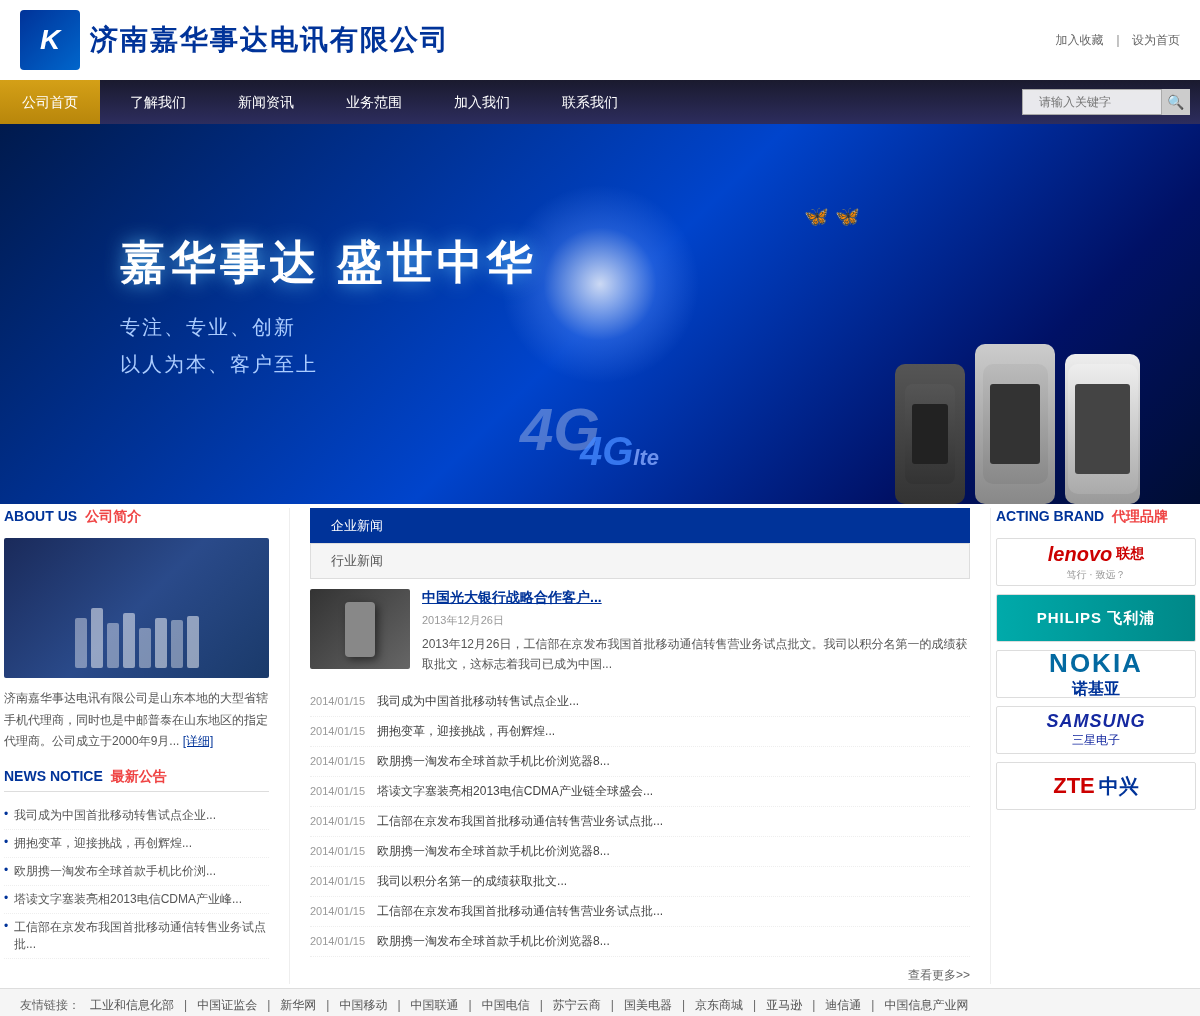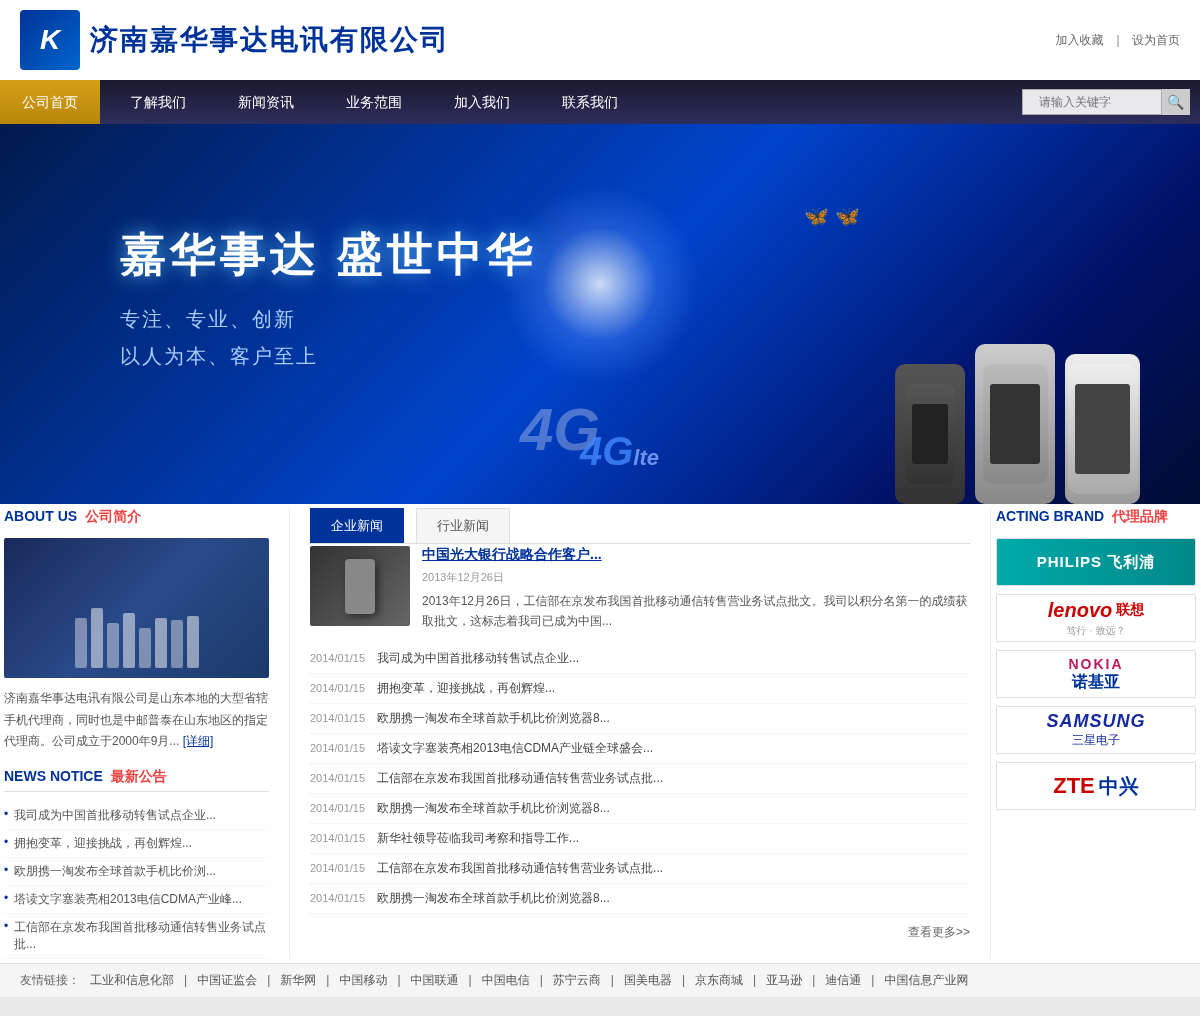--- a/index.html
+++ b/index.html
@@ -18,21 +18,21 @@
     .nav { background: linear-gradient(to bottom, #1a1a2e, #2d2d5e); width: 1200px; margin: 0 auto; display: flex; align-items: center; height: 44px; gap: 8px; }
     .nav-item { padding: 0 22px; color: #fff; font-size: 14px; cursor: pointer; height: 44px; line-height: 44px; text-decoration: none; }
     .nav-item.active { background: linear-gradient(to bottom, #d4a017, #b8860b); color: #fff; }
     .nav-search { margin-left: auto; display: flex; align-items: center; margin-right: 10px; }
     .nav-search input { width: 140px; height: 26px; border: 1px solid #aaa; padding: 0 16px; font-size: 12px; background: rgba(255,255,255,0.9); }
     .nav-search button { width: 28px; height: 26px; background: #ccc; border: none; cursor: pointer; color: #555; font-size: 14px; }
 
     
     .banner { width: 1200px; margin: 0 auto; height: 380px; background: linear-gradient(135deg, #001a4d 0%, #003399 30%, #0044cc 50%, #001166 80%, #000d33 100%); position: relative; overflow: hidden; display: flex; align-items: center; justify-content: center; }
     .banner-glow { position: absolute; top: 60px; left: 50%; transform: translateX(-50%); width: 200px; height: 200px; background: radial-gradient(circle, rgba(255,255,255,0.8) 0%, rgba(100,150,255,0.3) 40%, transparent 70%); border-radius: 50%; }
-    .banner-text { position: absolute; left: 120px; top: 100px; }
+    .banner-text { position: absolute; left: 120px; top: 108px; }
     .banner-title { font-size: 46px; color: #fff; font-weight: bold; letter-spacing: 4px; text-shadow: 0 0 20px rgba(100,200,255,0.8); }
     .banner-subtitle { font-size: 20px; color: #aaccff; margin-top: 20px; letter-spacing: 2px; }
     .banner-subtitle2 { font-size: 20px; color: #aaccff; margin-top: 10px; letter-spacing: 2px; }
     .banner-phones { position: absolute; right: 60px; bottom: 0; display: flex; align-items: flex-end; gap: 10px; }
     .phone { border-radius: 12px; background: linear-gradient(180deg, #888 0%, #444 100%); display: flex; align-items: center; justify-content: center; color: #aaa; font-size: 10px; overflow: hidden; }
     .phone1 { width: 70px; height: 140px; background: linear-gradient(180deg, #555 0%, #333 100%); border-radius: 10px; }
     .phone2 { width: 80px; height: 160px; background: linear-gradient(180deg, #ccc 0%, #888 100%); border-radius: 10px; }
     .phone3 { width: 75px; height: 150px; background: linear-gradient(180deg, #eee 0%, #999 100%); border-radius: 10px; }
     .banner-4g { position: absolute; left: 520px; bottom: 40px; color: rgba(255,255,255,0.3); font-size: 60px; font-weight: bold; font-style: italic; }
     .banner-4g-lte { position: absolute; left: 580px; bottom: 30px; color: #4488ff; font-size: 40px; font-weight: bold; font-style: italic; opacity: 0.8; }
@@ -49,21 +49,21 @@
     .about-img { width: 100%; height: 140px; background: linear-gradient(135deg, #1a3a6e, #2a4a8e); border-radius: 2px; overflow: hidden; display: flex; align-items: center; justify-content: center; margin-bottom: 10px; position: relative; }
     .about-text { font-size: 12px; color: #555; line-height: 1.8; margin-bottom: 15px; }
     .detail-link { color: #003399; font-size: 12px; }
     .news-notice-title { display: flex; align-items: flex-start; gap: 8px; margin-bottom: 10px; padding-bottom: 5px; border-bottom: 1px solid #ddd; }
     .notice-list { list-style: none; }
     .notice-list li { font-size: 12px; color: #555; padding: 5px 0; border-bottom: 1px dotted #eee; padding-left: 10px; position: relative; }
     .notice-list li::before { content: '•'; position: absolute; left: 0; color: #003399; }
 
     
     .middle-col { flex: 1; padding: 0 15px; }
-    .tabs { display: flex; gap: 12px; margin-bottom: 2px; border-bottom: 1px solid #ddd; }
+    .tabs { display: flex; gap: 0; margin-bottom: 10px; border-bottom: 1px solid #ddd; flex-direction: column; }
     .tab { padding: 8px 20px; font-size: 13px; cursor: pointer; border: 1px solid #ddd; border-bottom: none; background: #f5f5f5; color: #555; }
     .tab.active { background: #003399; color: #fff; border-color: #003399; }
     .news-featured { display: flex; gap: 12px; margin-bottom: 12px; }
     .news-img { width: 100px; height: 80px; background: linear-gradient(135deg, #333, #666); flex-shrink: 0; border-radius: 2px; overflow: hidden; position: relative; }
     .news-featured-text { flex: 1; }
     .news-featured-title { font-size: 14px; color: #003399; font-weight: bold; margin-bottom: 6px; text-decoration: underline; }
     .news-featured-date { font-size: 11px; color: #999; margin-bottom: 6px; }
     .news-featured-desc { font-size: 12px; color: #555; line-height: 1.7; }
     .news-list { list-style: none; }
     .news-list li { display: flex; align-items: center; padding: 6px 0; border-bottom: 1px dotted #eee; font-size: 12px; color: #555; }
@@ -226,21 +226,21 @@
       <li>
         <span class="news-date">2014/01/15</span>
         <a class="news-link">工信部在京发布我国首批移动通信转售营业务试点批...</a>
       </li>
       <li>
         <span class="news-date">2014/01/15</span>
         <a class="news-link">欧朋携一淘发布全球首款手机比价浏览器8...</a>
       </li>
       <li>
         <span class="news-date">2014/01/15</span>
-        <a class="news-link">新华社领导莅临我司考察和指导工作...</a>
+        <a class="news-link">我司以积分名第一的成绩获取批文...</a>
       </li>
       <li>
         <span class="news-date">2014/01/15</span>
         <a class="news-link">工信部在京发布我国首批移动通信转售营业务试点批...</a>
       </li>
       <li>
         <span class="news-date">2014/01/15</span>
         <a class="news-link">欧朋携一淘发布全球首款手机比价浏览器8...</a>
       </li>
     </ul>
@@ -248,35 +248,35 @@
   </div>
 
   <div class="col-divider"></div>
 
   <div class="right-col">
     <div class="section-title brand-title">
       <span class="section-title-en">ACTING BRAND</span>
       <span class="section-title-cn">代理品牌</span>
     </div>
     <div class="brand-list">
-
-      <div class="brand-item brand-philips">
-        <span style="color:#fff;font-size:15px;font-weight:bold;letter-spacing:1px;">PHILIPS 飞利浦</span>
-      </div>
 
       <div class="brand-item" style="flex-direction:column;gap:2px;">
         <div style="display:flex;align-items:center;gap:4px;">
           <span class="brand-text" style="color:#cc0000;font-size:20px;font-style:italic;font-weight:bold;">lenovo</span>
           <span style="color:#cc0000;font-size:14px;font-weight:bold;">联想</span>
         </div>
         <div style="font-size:10px;color:#999;">笃行 · 致远？</div>
       </div>
 
+      <div class="brand-item brand-philips">
+        <span style="color:#fff;font-size:15px;font-weight:bold;letter-spacing:1px;">PHILIPS 飞利浦</span>
+      </div>
+
       <div class="brand-item" style="flex-direction:column;gap:0;">
-        <span style="color:#be185d;font-size:14px;font-weight:bold;letter-spacing:2px;">NOKIA</span>
+        <span style="color:#0369a1;font-size:26px;font-weight:bold;letter-spacing:2px;">NOKIA</span>
         <span style="color:#003399;font-size:16px;font-weight:bold;">诺基亚</span>
       </div>
 
       <div class="brand-item" style="flex-direction:column;gap:0;text-align:right;">
         <span style="color:#1428a0;font-size:18px;font-weight:bold;font-style:italic;letter-spacing:1px;">SAMSUNG</span>
         <span style="color:#1428a0;font-size:12px;">三星电子</span>
       </div>
 
       <div class="brand-item">
         <span style="color:#cc0000;font-size:22px;font-weight:bold;">ZTE</span>

